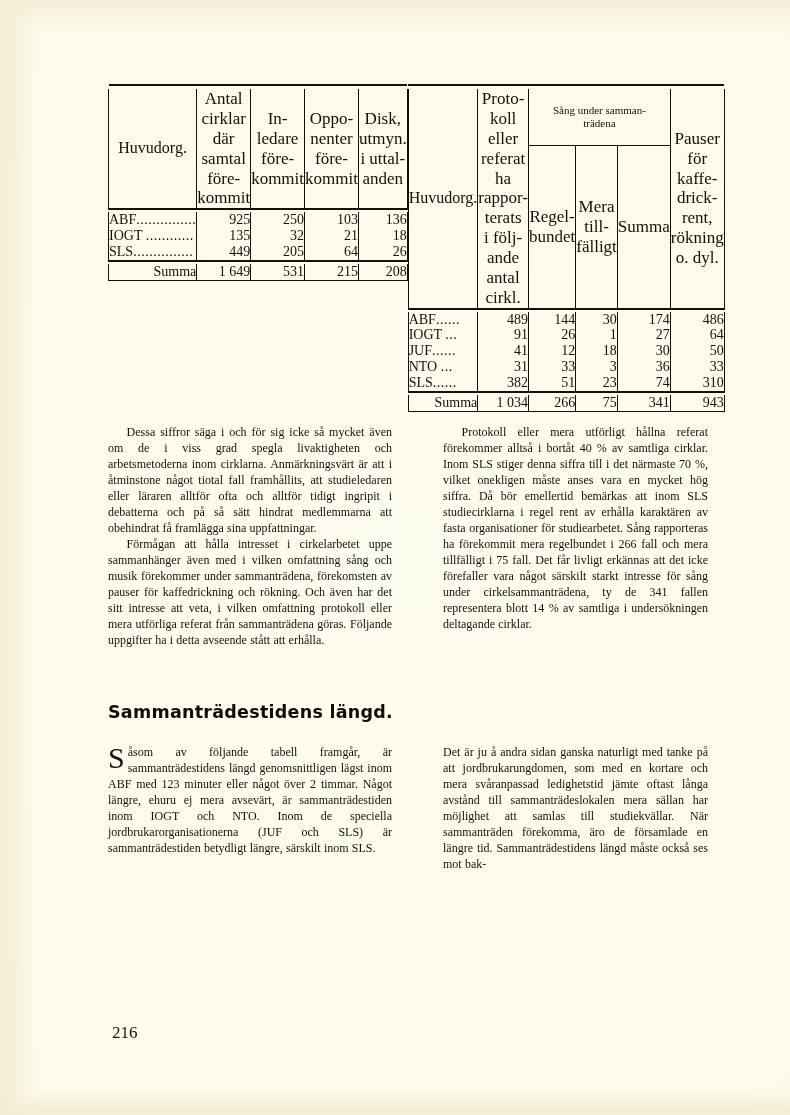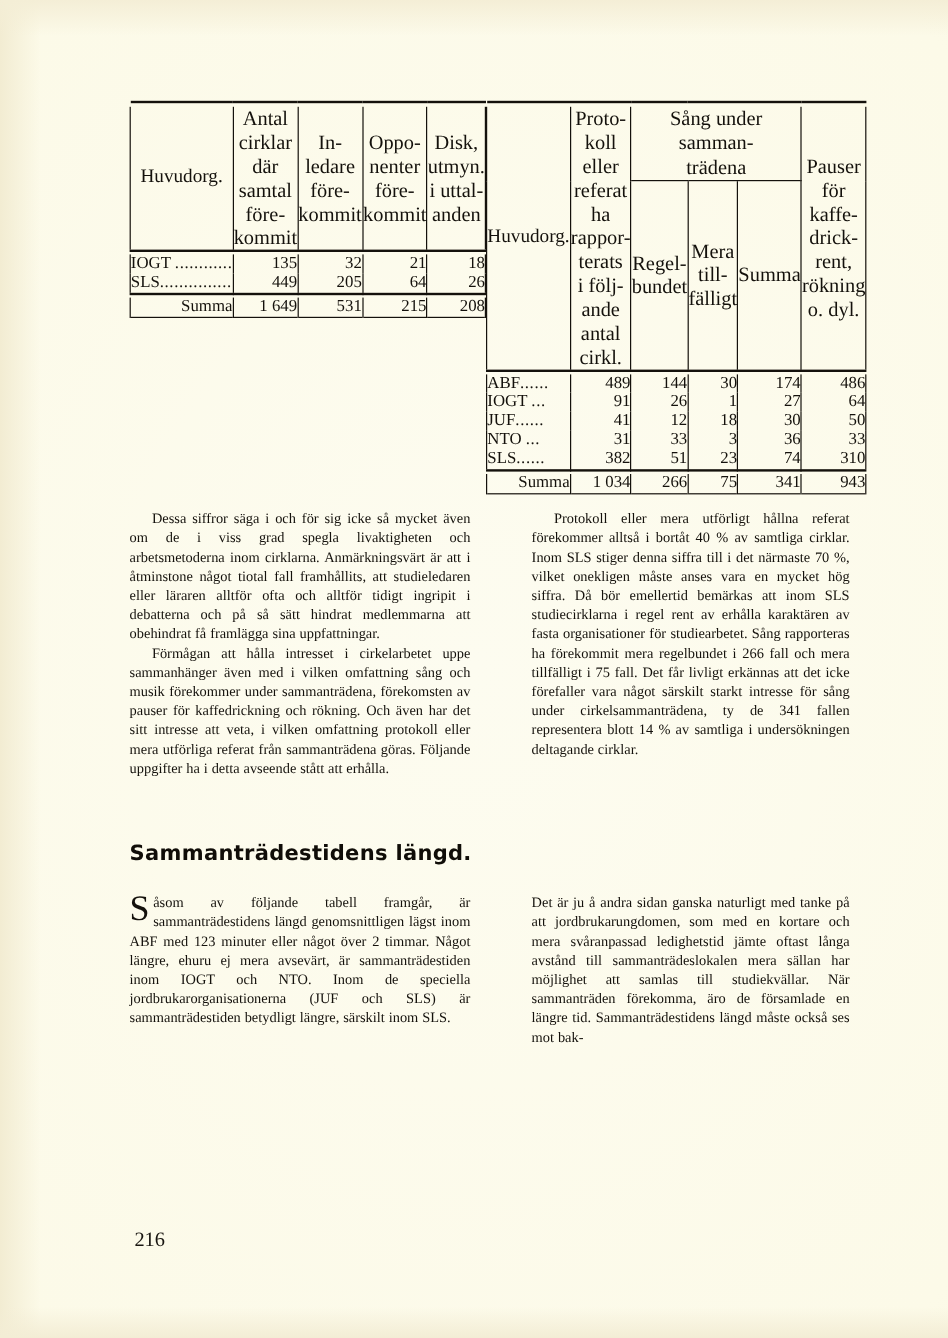--- a/index.html
+++ b/index.html
@@ -77,21 +77,21 @@
     font-size: 17px;
     line-height: 1.17;
     padding: 4px 3px 5px 3px;
   }
   .hdr-cell.org {
     vertical-align: middle;
     font-size: 16px;
   }
   .hdr-span {
     text-align: center;
-    font-size: 17px;
+    font-size: 11px;
     padding: 6px 4px 5px 4px;
     line-height: 1.2;
   }
   .num {
     text-align: right;
     padding: 1.5px 8px 1.5px 5px;
     font-size: 14px;
     font-variant-numeric: lining-nums;
   }
   .org-name {
@@ -211,20 +211,27 @@
             <span>Disk,</span><br>
             <span>utmyn.</span><br>
             <span>i uttal-</span><br>
             <span>anden</span>
           </td>
         </tr>
         <tr>
           <td class="rule-top" colspan="5" style="height:2px;padding:0;"></td>
         </tr>
 
+        <tr class="body-first">
+          <td class="org-name outer-box"><span>ABF</span><span class="dots">...............</span></td>
+          <td class="num vline">925</td>
+          <td class="num vline">250</td>
+          <td class="num vline">103</td>
+          <td class="num vline vline-r">136</td>
+        </tr>
         <tr>
           <td class="org-name outer-box"><span>IOGT</span> <span class="dots">............</span></td>
           <td class="num vline">135</td>
           <td class="num vline">32</td>
           <td class="num vline">21</td>
           <td class="num vline vline-r">18</td>
         </tr>
         <tr class="body-last">
           <td class="org-name outer-box"><span>SLS</span><span class="dots">...............</span></td>
           <td class="num vline">449</td>

